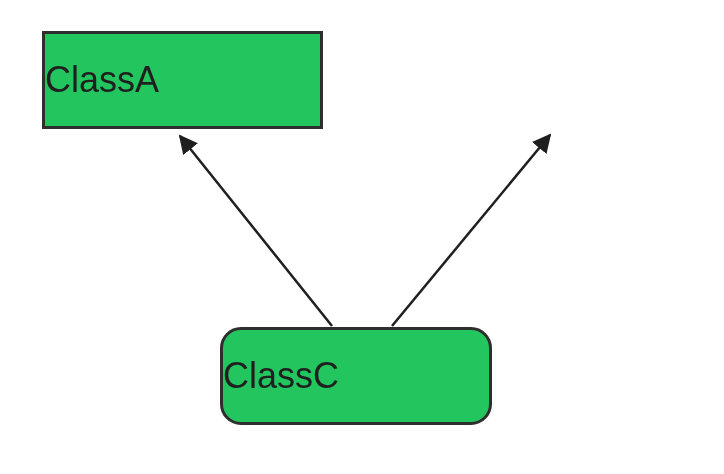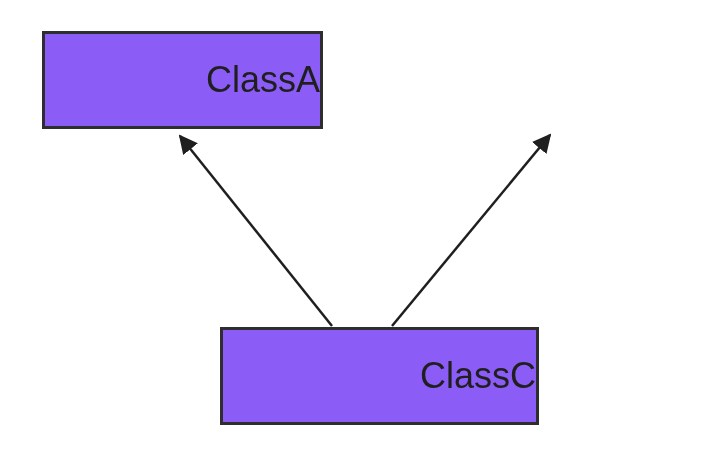--- a/index.html
+++ b/index.html
@@ -12,35 +12,35 @@
     width: 724px;
     height: 474px;
     background: #ffffff;
     font-family: "Liberation Sans", "DejaVu Sans", sans-serif;
     overflow: hidden;
   }
   .class-box {
     position: absolute;
     box-sizing: border-box;
     border: 3px solid #2e2e2e;
-    background: #8b5cf6;
+    background: #22c55e;
     display: flex;
     align-items: center;
-    justify-content: flex-end;
+    justify-content: flex-start;
   }
   .class-label {
     font-size: 36px;
     line-height: 1;
     color: #1f1f1f;
     letter-spacing: 0px;
     user-select: none;
   }
   #box-class-a { left: 42px;  top: 31px;  width: 281px; height: 98px; }
   #box-class-b { left: 411px; top: 31px;  width: 282px; height: 101px; }
-  #box-class-c { left: 220px; top: 327px; width: 319px; height: 98px; }
+  #box-class-c { left: 220px; top: 327px; width: 272px; height: 98px; border-radius: 21px; }
   #edges-layer {
     position: absolute;
     left: 0;
     top: 0;
     width: 724px;
     height: 474px;
     pointer-events: none;
   }
 </style>
 </head>

